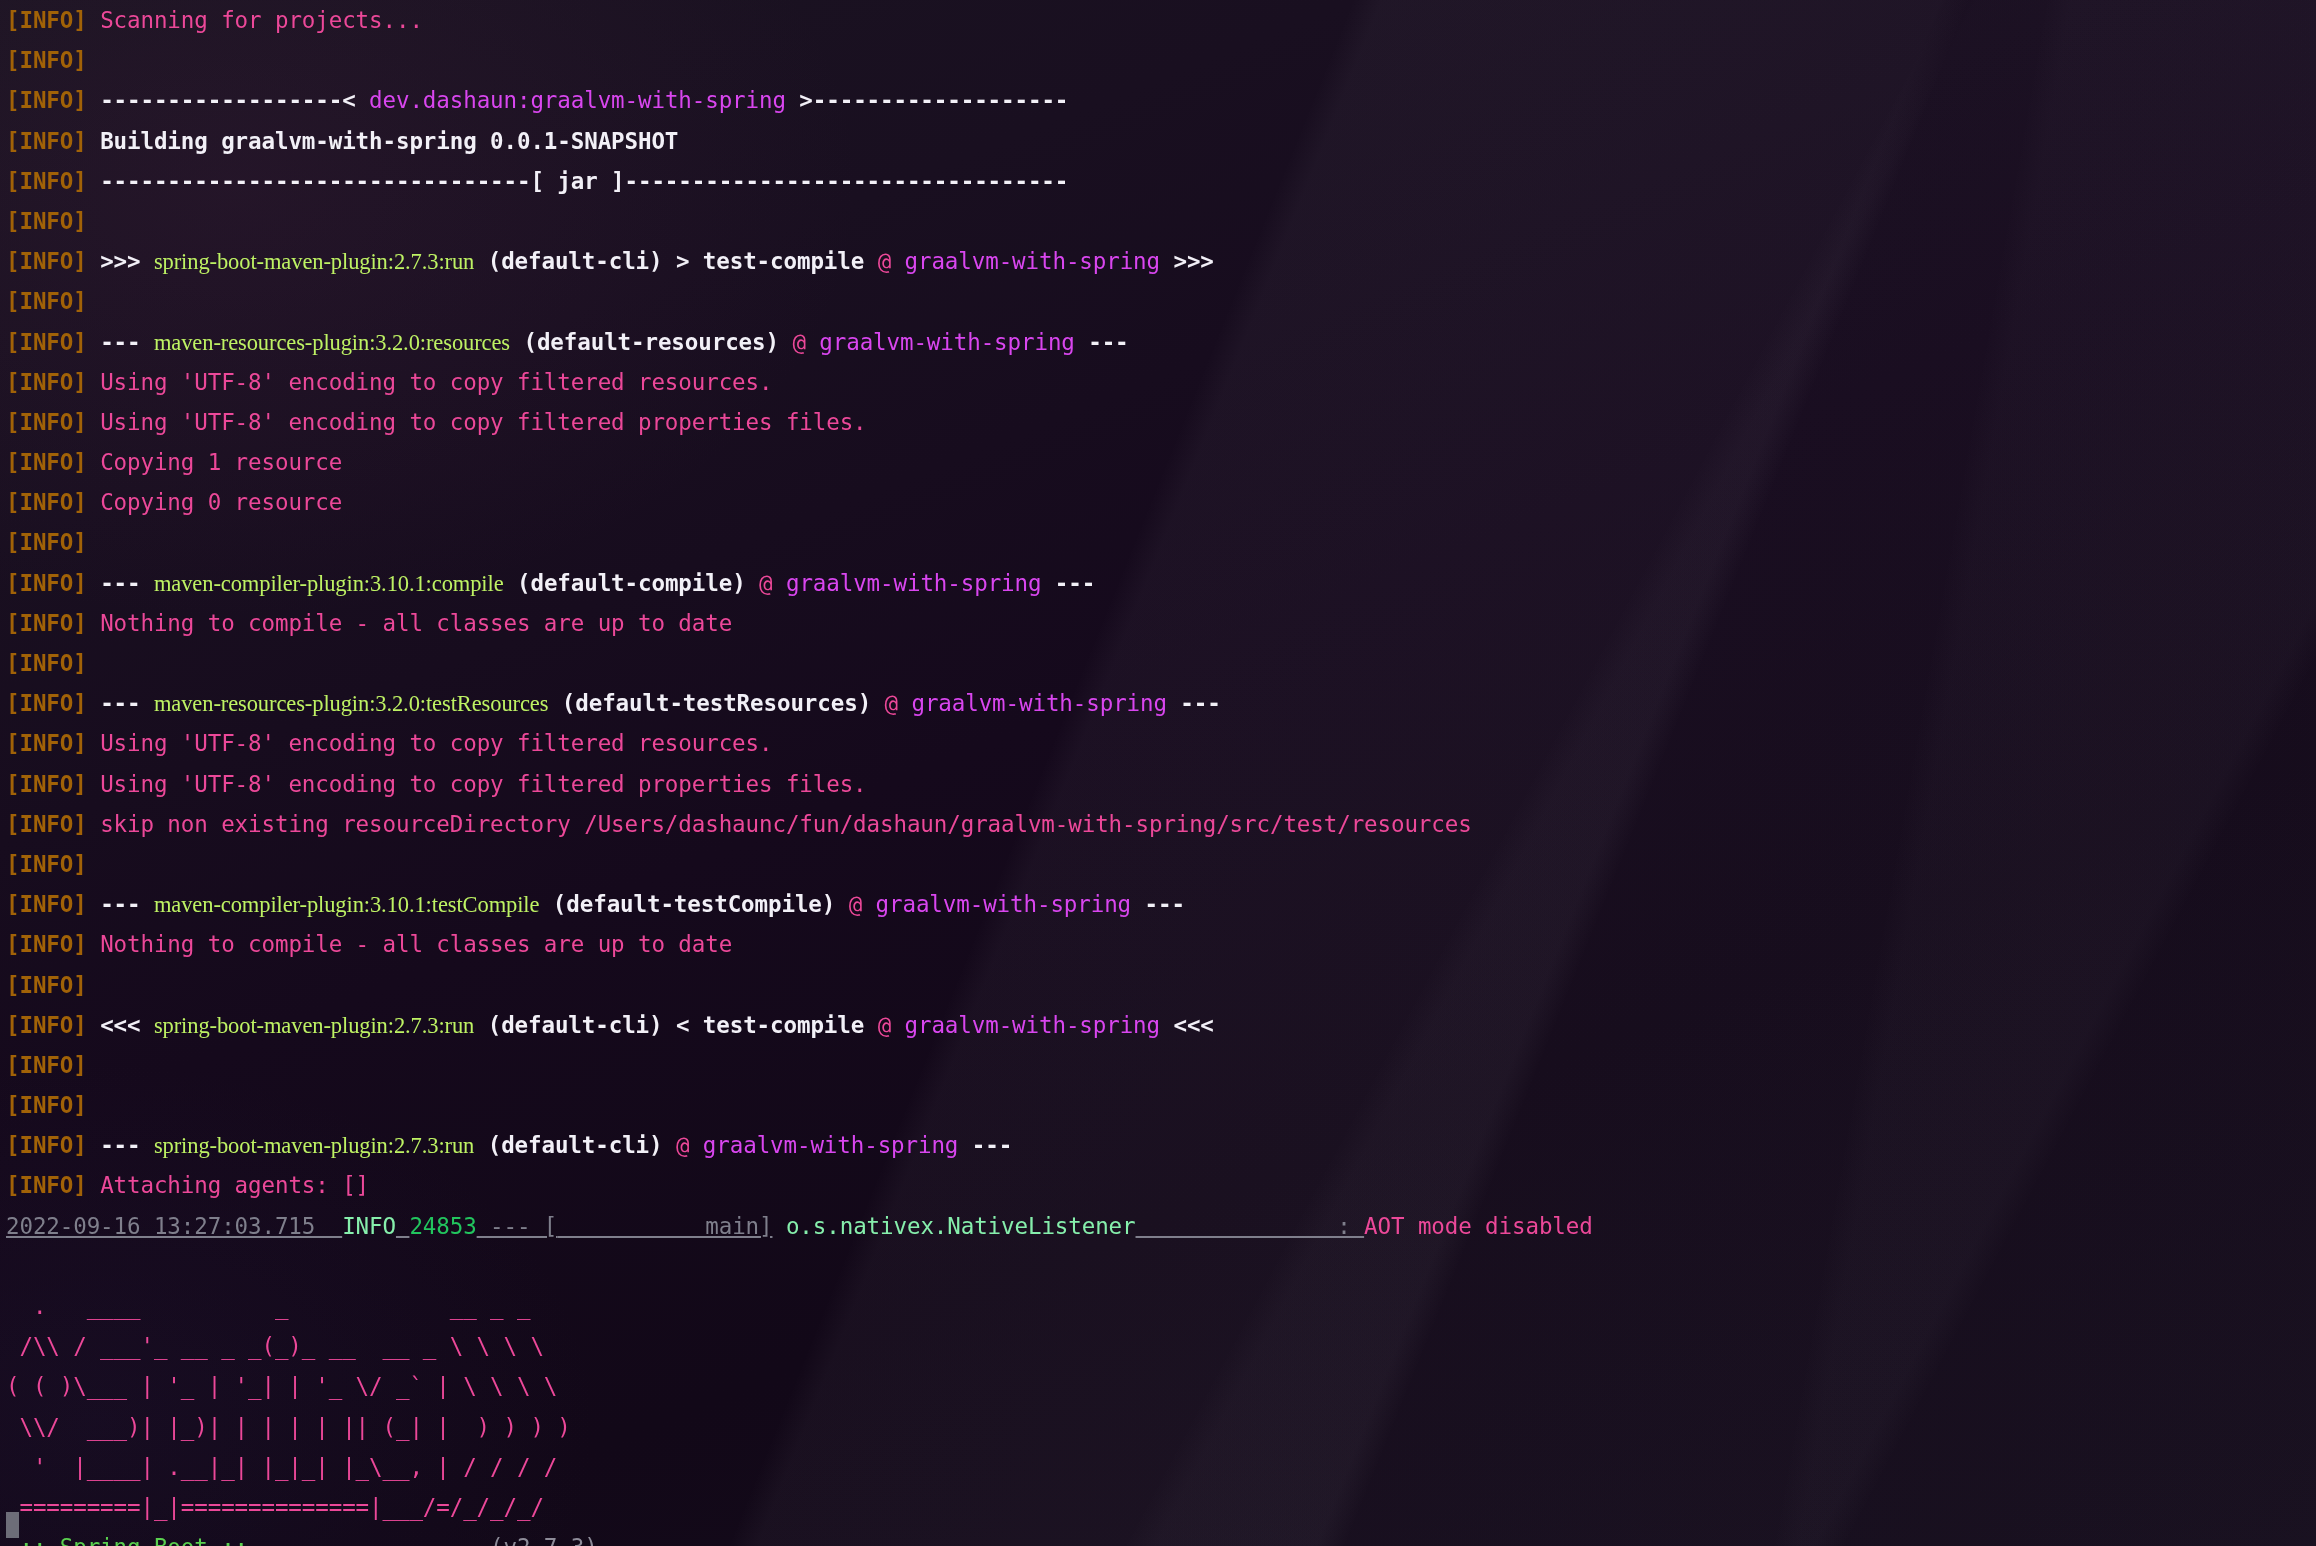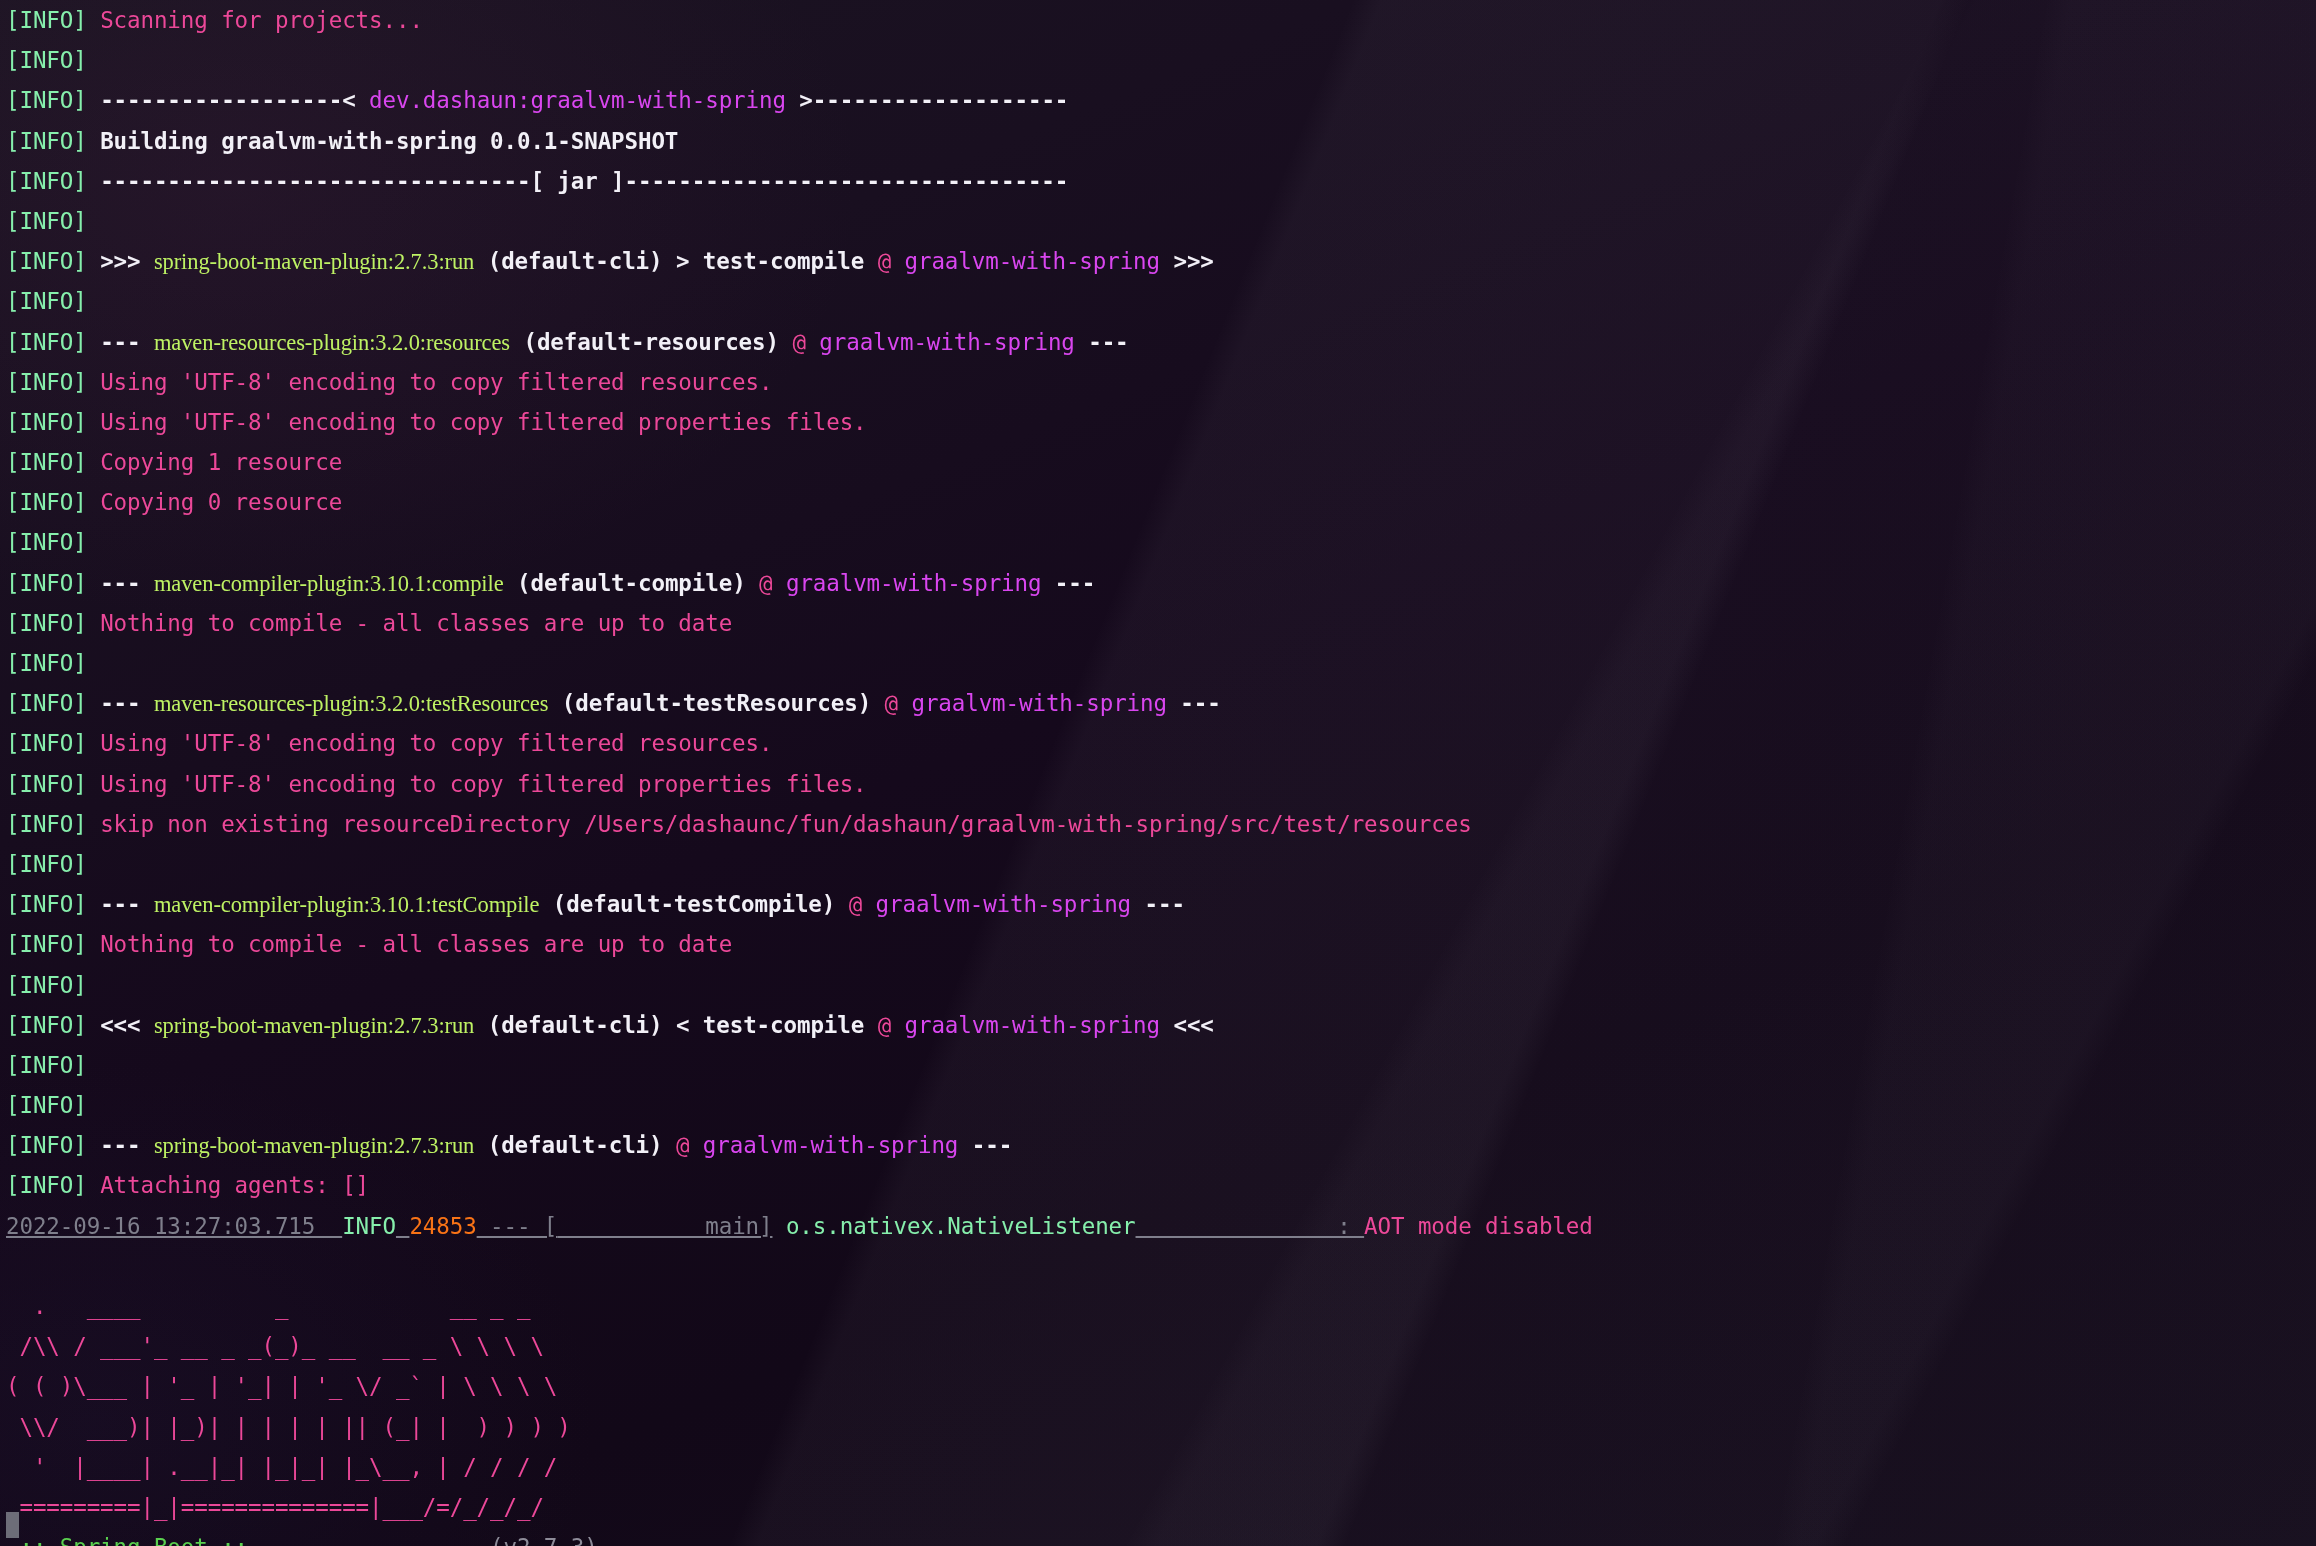--- a/index.html
+++ b/index.html
@@ -67,25 +67,25 @@
     font-size: 22.5px;
     line-height: 40.2px;
     letter-spacing: -0.1px;
     white-space: pre;
   }
   .ln { height: 40.2px; }
 
   
   .w   { color: #ec4899; }          
   .wb  { color: #f2f0f7; font-weight: bold; }  
-  .info{ color: #86efac; font-weight: normal; }  
+  .info{ color: #a16207; font-weight: bold; }  
   .grn { color: #bef264; font-family: Liberation Serif, serif; }          
   .cyn { color: #d946ef; }          
   .lgrn{ color: #86efac; margin-top: 32px; }          
-  .mag { color: #f97316; margin-top: 20px; }          
+  .mag { color: #22c55e; margin-top: 20px; }          
   .gry { color: #7f7f8c; text-decoration: underline; }          
   .dgry{ color: #8e8c99; }          
   .bgrn{ color: #5ad04f; }          
   .lcyn{ color: #86efac; }          
 
   #cursor {
     position: absolute;
     left: 6px;
     top: 1512px;
     width: 13px;

